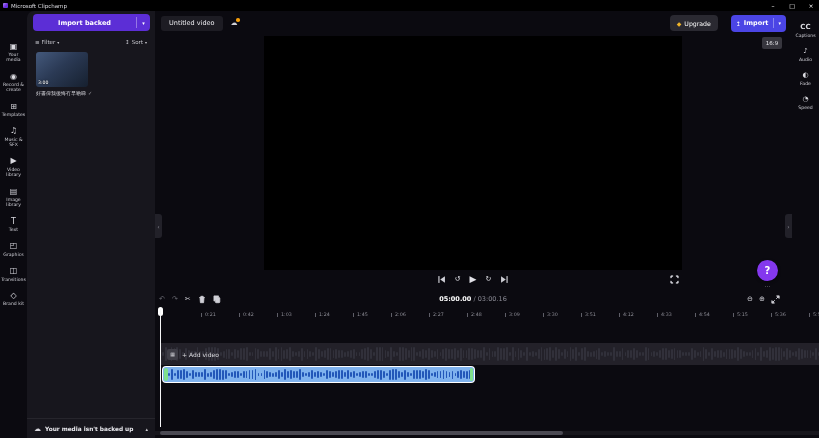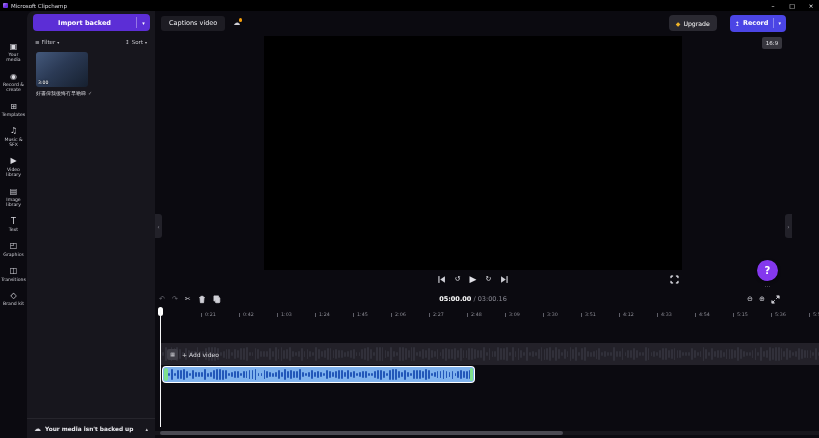--- a/index.html
+++ b/index.html
@@ -203,33 +203,33 @@
       <span class="name-check">✓</span>
     </div>
     <div class="panel-footer">
       <span class="footer-icon">☁</span>
       <span class="footer-text">Your media isn't backed up</span>
       <span class="footer-chev">▴</span>
     </div>
   </div>
 
   <div class="main-header">
-    <div class="title-chip">Captions video</div>
+    <div class="title-chip">Untitled video</div>
     <div class="save-status">
       <span>☁</span>
       <span class="save-dot"></span>
     </div>
     <div class="mh-spacer"></div>
     <div class="upgrade-btn">
       <span class="gem">◆</span>
       <span class="upgrade-label">Upgrade</span>
     </div>
     <div class="export-btn">
       <span class="export-icon">↥</span>
-      <span class="export-label">Record</span>
+      <span class="export-label">Import</span>
       <span class="export-chev">
           <span>▾</span>
         </span>
     </div>
   </div>
 
   <div class="preview"></div>
   <div class="aspect-badge">16:9</div>
 
   <div class="controls-row">
@@ -700,20 +700,42 @@
     <div class="clip-handle left"></div>
     <div class="clip-handle right"></div>
   </div>
 
   <div class="playhead-cap"></div>
   <div class="playhead-line"></div>
 
   <div class="scroll-track"></div>
   <div class="scroll-thumb"></div>
 
+  <div class="right-panel">
+
+      <div class="rp-item">
+        <div class="rp-icon">CC</div>
+        <div class="rp-label">Captions</div>
+      </div>
+
+      <div class="rp-item">
+        <div class="rp-icon">♪</div>
+        <div class="rp-label">Audio</div>
+      </div>
+
+      <div class="rp-item">
+        <div class="rp-icon">◐</div>
+        <div class="rp-label">Fade</div>
+      </div>
+
+      <div class="rp-item">
+        <div class="rp-icon">◔</div>
+        <div class="rp-label">Speed</div>
+      </div>
+    </div>
 
   <div class="collapse left">‹</div>
   <div class="collapse right">›</div>
 
   <div class="help-btn">?</div>
   <div class="help-dots">…</div>
 
 </div>
 
 </body></html>

